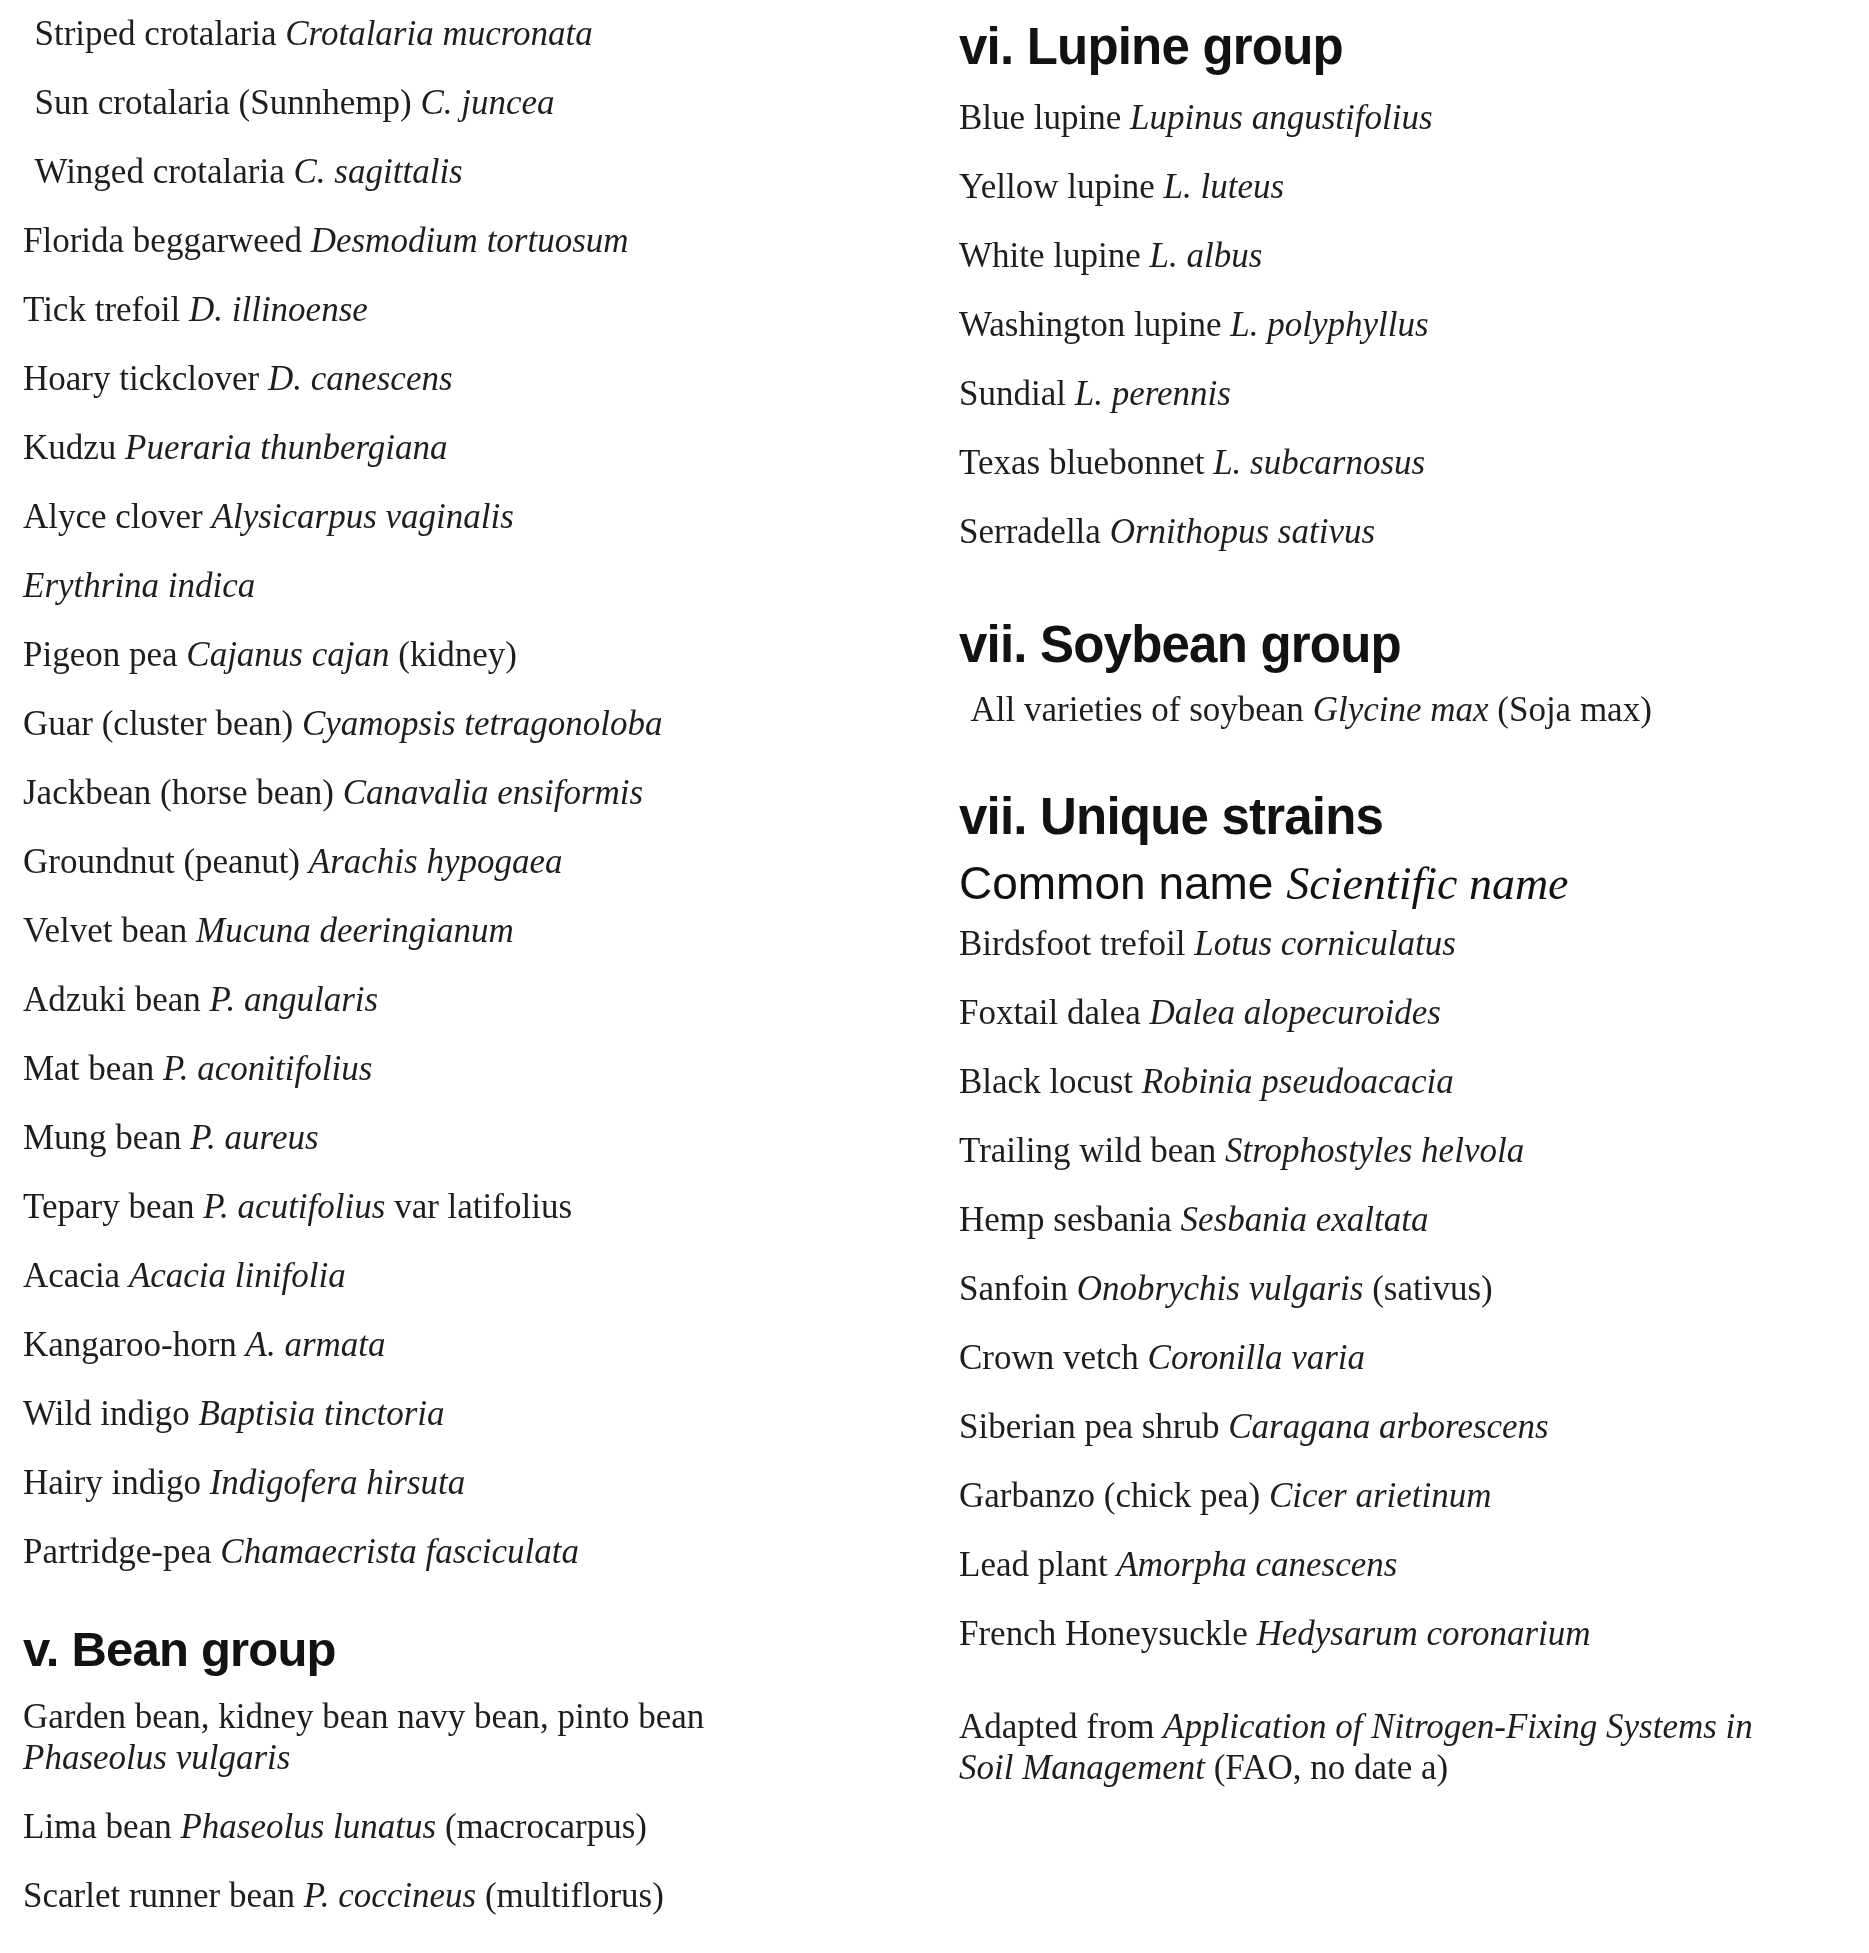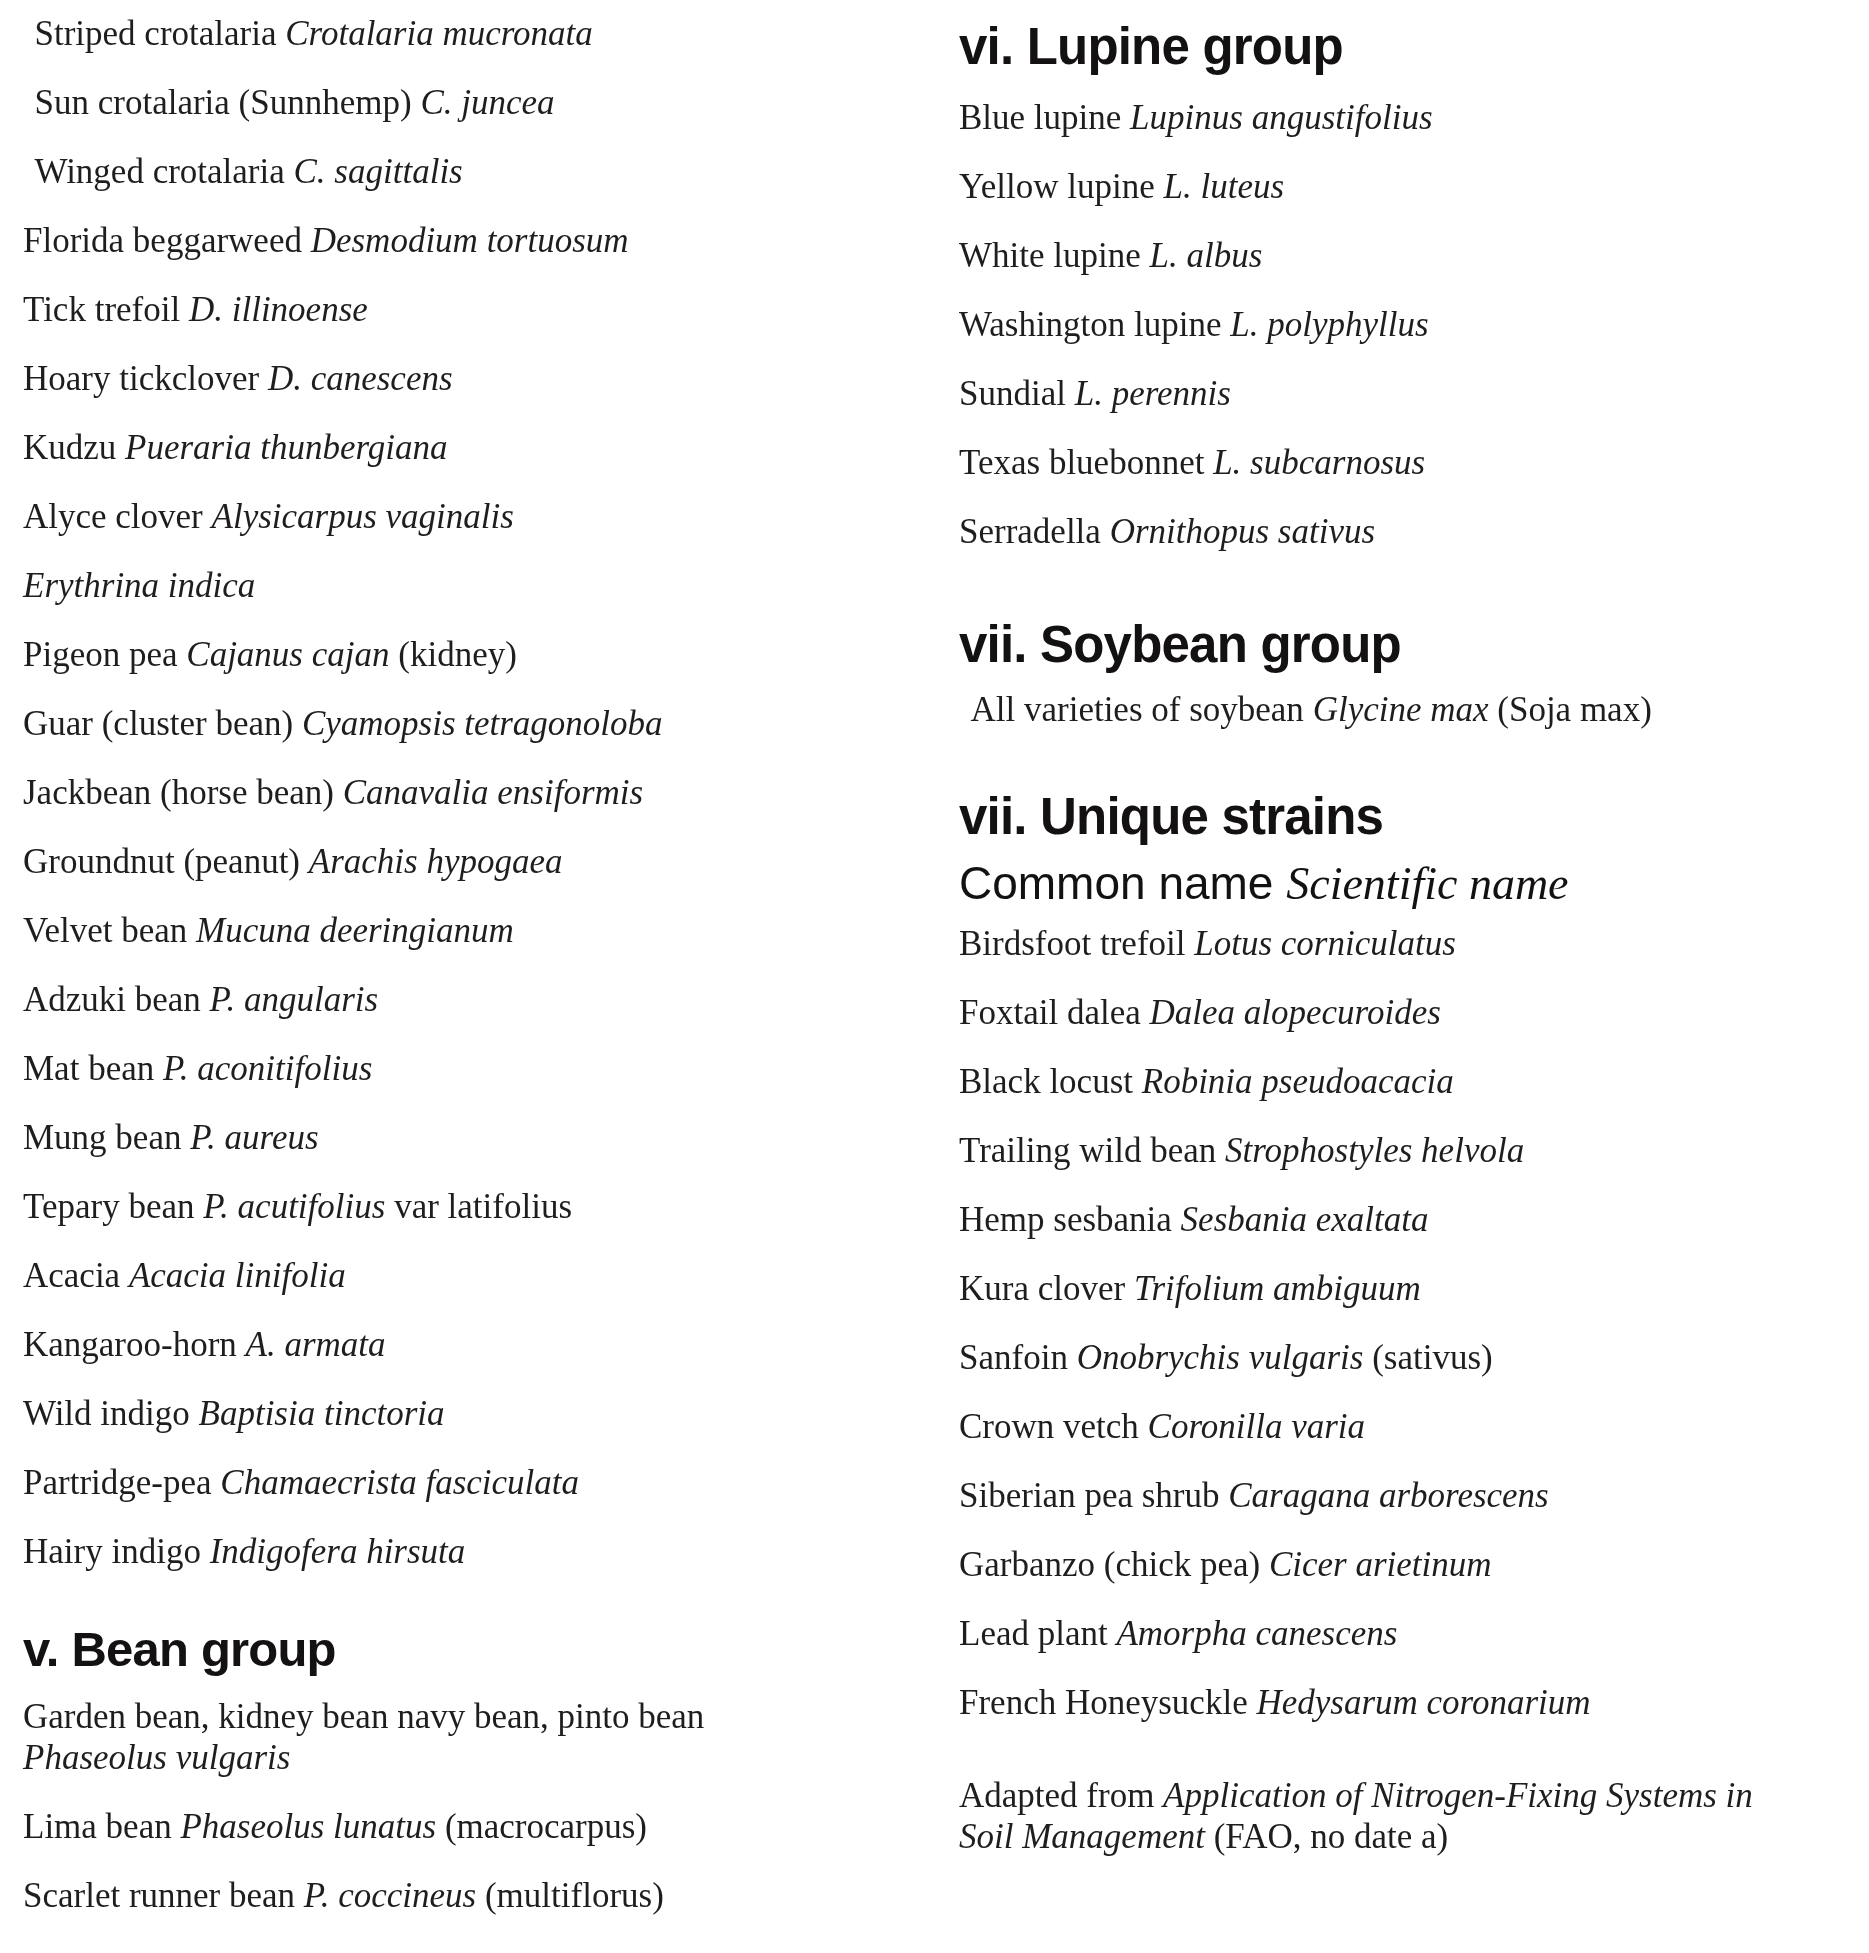--- a/index.html
+++ b/index.html
@@ -60,22 +60,22 @@
         <div class="entry"><span class="common">Jackbean (horse bean) </span><span class="sci">Canavalia ensiformis</span></div>
         <div class="entry"><span class="common">Groundnut (peanut) </span><span class="sci">Arachis hypogaea</span></div>
         <div class="entry"><span class="common">Velvet bean </span><span class="sci">Mucuna deeringianum</span></div>
         <div class="entry"><span class="common">Adzuki bean </span><span class="sci">P. angularis</span></div>
         <div class="entry"><span class="common">Mat bean </span><span class="sci">P. aconitifolius</span></div>
         <div class="entry"><span class="common">Mung bean </span><span class="sci">P. aureus</span></div>
         <div class="entry"><span class="common">Tepary bean </span><span class="sci">P. acutifolius</span><span class="common"> var latifolius</span></div>
         <div class="entry"><span class="common">Acacia </span><span class="sci">Acacia linifolia</span></div>
         <div class="entry"><span class="common">Kangaroo-horn </span><span class="sci">A. armata</span></div>
         <div class="entry"><span class="common">Wild indigo </span><span class="sci">Baptisia tinctoria</span></div>
+        <div class="entry"><span class="common">Hairy indigo </span><span class="sci">Indigofera hirsuta</span></div>
         <div class="entry"><span class="common">Partridge-pea </span><span class="sci">Chamaecrista fasciculata</span></div>
-        <div class="entry"><span class="common">Hairy indigo </span><span class="sci">Indigofera hirsuta</span></div>
       </div>
 
     <div class="heading h-bean">v. Bean group</div>
 
     <div class="species-list">
         <div class="entry"><span class="common">Garden bean, kidney bean navy bean, pinto bean</span><br><span class="sci">Phaseolus vulgaris</span></div>
         <div class="entry"><span class="common">Lima bean </span><span class="sci">Phaseolus lunatus</span><span class="common"> (macrocarpus)</span></div>
         <div class="entry"><span class="common">Scarlet runner bean </span><span class="sci">P. coccineus</span><span class="common"> (multiflorus)</span></div>
       </div>
   </div>
@@ -102,21 +102,20 @@
     <div class="heading h-unique">vii. Unique strains</div>
 
     <div class="subheading"><span class="common">Common name </span><span class="sci">Scientific name</span></div>
 
     <div class="species-list">
         <div class="entry"><span class="common">Birdsfoot trefoil </span><span class="sci">Lotus corniculatus</span></div>
         <div class="entry"><span class="common">Foxtail dalea </span><span class="sci">Dalea alopecuroides</span></div>
         <div class="entry"><span class="common">Black locust </span><span class="sci">Robinia pseudoacacia</span></div>
         <div class="entry"><span class="common">Trailing wild bean </span><span class="sci">Strophostyles helvola</span></div>
         <div class="entry"><span class="common">Hemp sesbania </span><span class="sci">Sesbania exaltata</span></div>
-        <div class="entry"><span class="common">Kura clover </span><span class="sci">Trifolium ambiguum</span></div>
         <div class="entry"><span class="common">Sanfoin </span><span class="sci">Onobrychis vulgaris</span><span class="common"> (sativus)</span></div>
         <div class="entry"><span class="common">Crown vetch </span><span class="sci">Coronilla varia</span></div>
         <div class="entry"><span class="common">Siberian pea shrub </span><span class="sci">Caragana arborescens</span></div>
         <div class="entry"><span class="common">Garbanzo (chick pea) </span><span class="sci">Cicer arietinum</span></div>
         <div class="entry"><span class="common">Lead plant </span><span class="sci">Amorpha canescens</span></div>
         <div class="entry"><span class="common">French Honeysuckle </span><span class="sci">Hedysarum coronarium</span></div>
       </div>
 
     <div class="footer-note"><span class="common">Adapted from </span><span class="sci">Application of Nitrogen-Fixing Systems in</span><br><span class="sci">Soil Management</span><span class="common"> (FAO, no date a)</span></div>
   </div>

